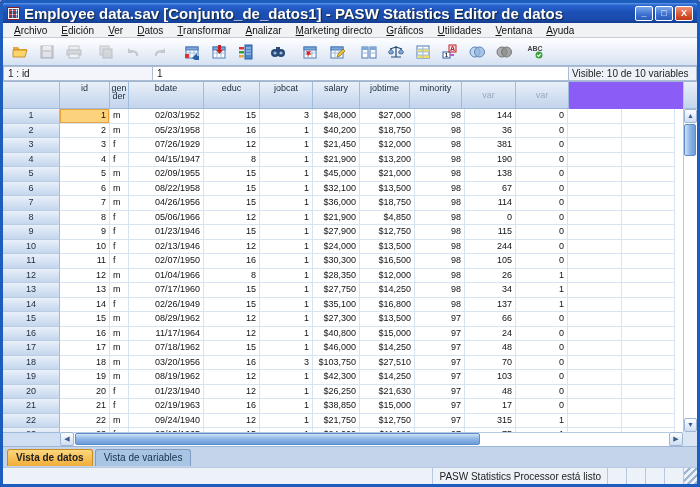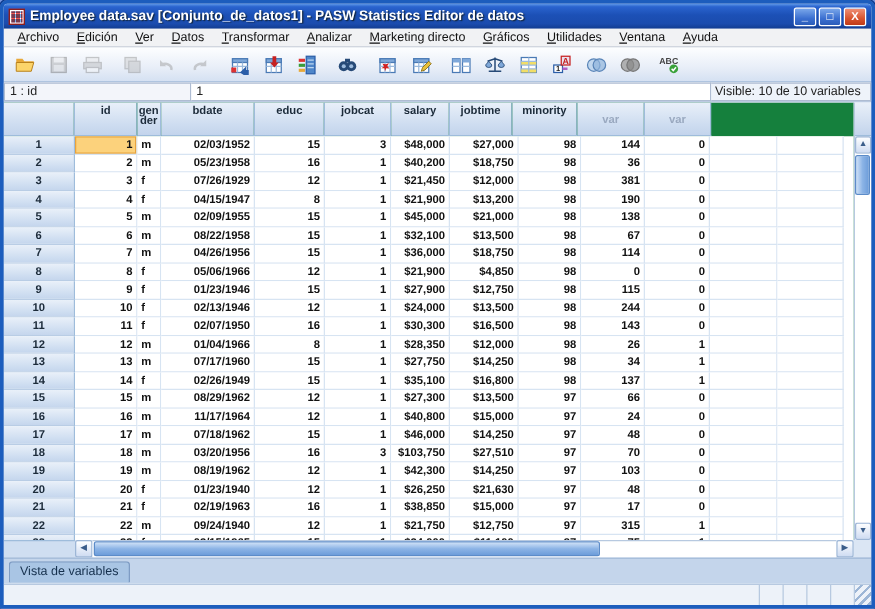--- a/index.html
+++ b/index.html
@@ -24,21 +24,21 @@
   .title-icon { width:13px; height:13px; flex:0 0 13px;
     background:
       linear-gradient(#fff,#fff) 0 0/13px 13px,
       #c33;
     border:1px solid #8a1f1f; position:relative; }
   .title-icon::before { content:""; position:absolute; inset:1px;
     background:
       repeating-linear-gradient(90deg,#e55 0 3px,#fff 3px 4px),
       repeating-linear-gradient(0deg,#7fb0e8 0 3px,#fff 3px 4px);
     background-blend-mode:multiply; }
-  .title-text { color:#fff; font-size:11px; font-weight:bold; flex:1;
+  .title-text { color:#fff; font-size:15px; font-weight:bold; flex:1;
     text-shadow:1px 1px 1px #123; white-space:nowrap; overflow:hidden; }
   .winbtns { display:flex; gap:2px; }
   .winbtn { width:18px; height:15px; border-radius:2px; border:1px solid #fff;
     font-size:9px; line-height:13px; text-align:center; color:#fff; font-weight:bold;
     background:linear-gradient(180deg,#7aa7ea,#3b6fd0 60%,#2a5cba); }
   .winbtn.close { background:linear-gradient(180deg,#ef9076,#d8542f 60%,#c03a18); }
 
   
   .menubar {
     height:15px; flex:0 0 15px; background:#f1f2f4;
@@ -69,21 +69,21 @@
   .cellref .refbox { width:150px; background:#f3f5fa; border:1px solid #aebcd2;
     padding:0 4px; line-height:14px; color:#222; }
   .cellref .editbox { flex:1; background:#fff; border:1px solid #aebcd2; border-left:none;
     padding:0 4px; line-height:14px; color:#222; }
   .cellref .visbox { width:128px; background:#eef3fa; border:1px solid #aebcd2; border-left:none;
     padding:0 3px; line-height:14px; color:#222; white-space:nowrap; }
 
   
   .gridwrap { flex:1; display:flex; flex-direction:column; background:#ecf2fa; overflow:hidden; }
   .grid-scroll-zone { flex:1; display:flex; overflow:hidden; }
-  .grid-cols { width:680px; overflow:hidden; display:flex; flex-direction:column; background:#15803d;font-weight:bold; }
+  .grid-cols { width:680px; overflow:hidden; display:flex; flex-direction:column; background:#8b5cf6; }
 
   .hdr-row { display:flex; flex:0 0 27px; }
   .hdr-cell, .corner-cell {
     background:linear-gradient(180deg,#e9f0f9,#cddcf0 70%,#c3d4ec);
     border-right:1px solid #9ebcdb; border-bottom:1px solid #9ebcdb;
     font-size:9px; color:#1c2b3a; display:flex; align-items:flex-start; justify-content:center;
     padding-top:2px; overflow:hidden; line-height:8px; text-align:center;
   }
   .corner-cell { width:57px; flex:0 0 57px; }
   .hdr-cell.varcol { color:#9aa9c0; align-items:center; padding-top:0; }
@@ -518,21 +518,21 @@
             <div class="drow">
               <div class="rownum">11</div>
               <div class="dcell r" style="width: 50px; flex: 0 0 50px;">11</div>
               <div class="dcell l" style="width: 19px; flex: 0 0 19px;">f</div>
               <div class="dcell r" style="width: 75px; flex: 0 0 75px;">02/07/1950</div>
               <div class="dcell r" style="width: 56px; flex: 0 0 56px;">16</div>
               <div class="dcell r" style="width: 53px; flex: 0 0 53px;">1</div>
               <div class="dcell r" style="width: 47px; flex: 0 0 47px;">$30,300</div>
               <div class="dcell r" style="width: 55px; flex: 0 0 55px;">$16,500</div>
               <div class="dcell r" style="width: 50px; flex: 0 0 50px;">98</div>
-              <div class="dcell r" style="width: 51px; flex: 0 0 51px;">143</div>
+              <div class="dcell r" style="width: 51px; flex: 0 0 51px;">105</div>
               <div class="dcell r" style="width: 52px; flex: 0 0 52px;">0</div>
               <div class="dcell l" style="width: 54px; flex: 0 0 54px;"></div>
               <div class="dcell l" style="width: 53px; flex: 0 0 53px;"></div>
             </div>
             <div class="drow">
               <div class="rownum">12</div>
               <div class="dcell r" style="width: 50px; flex: 0 0 50px;">12</div>
               <div class="dcell l" style="width: 19px; flex: 0 0 19px;">m</div>
               <div class="dcell r" style="width: 75px; flex: 0 0 75px;">01/04/1966</div>
               <div class="dcell r" style="width: 56px; flex: 0 0 56px;">8</div>
@@ -726,24 +726,26 @@
       <div class="h-btn">◀</div>
       <div class="h-track">
           <div class="h-thumb"></div>
         </div>
       <div class="h-btn">▶</div>
       <div class="h-corner"></div>
     </div>
   </div>
 
   <div class="tabstrip" id="tabstrip">
+      <div class="tab active">Vista de datos</div>
       <div class="tab">Vista de variables</div>
     </div>
 
   <div class="statusbar">
     <div class="st-fill"></div>
+    <div class="st-pane">PASW Statistics Processor está listo</div>
     <div class="st-small"></div>
     <div class="st-small"></div>
     <div class="st-small"></div>
     <div class="st-small"></div>
     <div class="st-grip"></div>
   </div>
 </div>
 
 </body></html>

